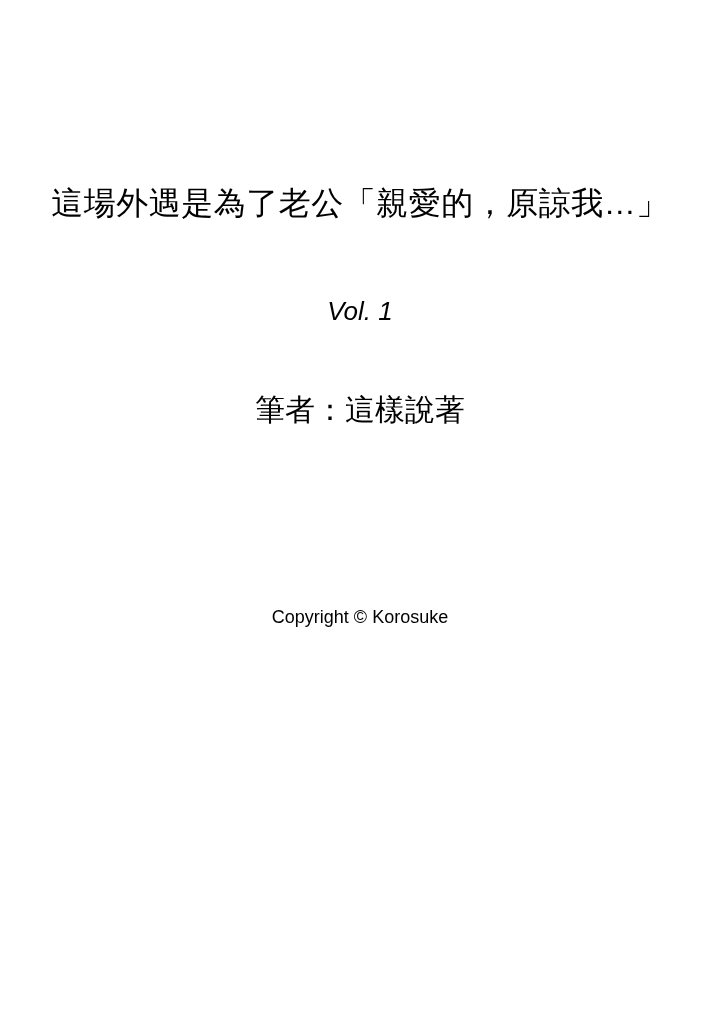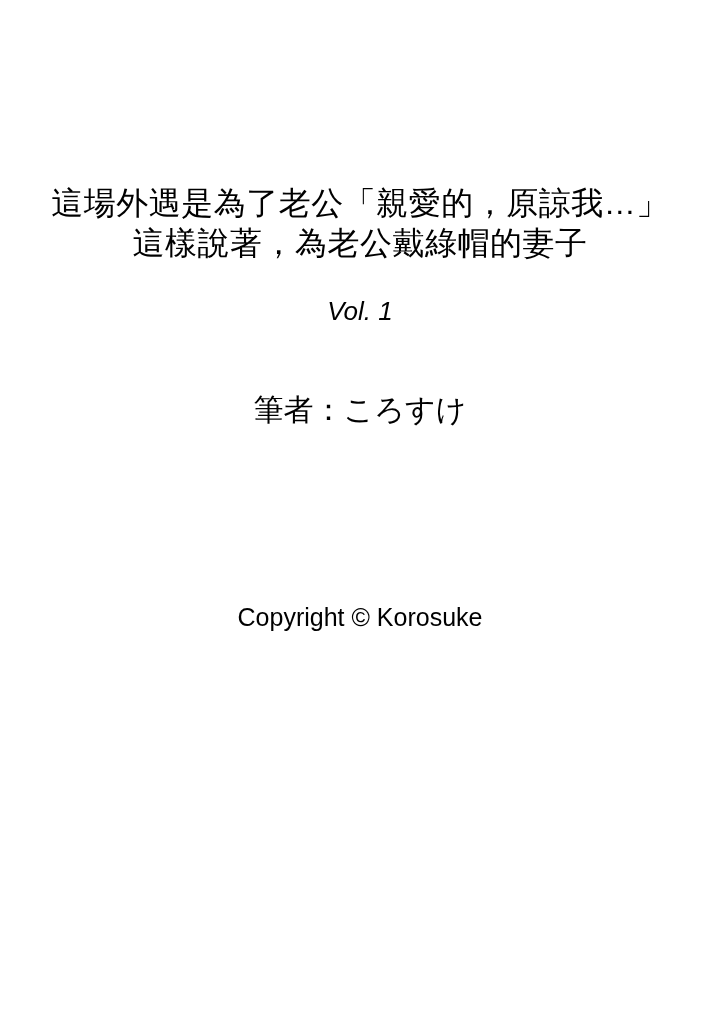--- a/index.html
+++ b/index.html
@@ -36,35 +36,34 @@
     line-height: 30px;
     font-style: italic;
   }
   .author {
     top: 392px;
     font-size: 30px;
     line-height: 36px;
   }
   .copyright-block {
     top: 603px;
-    font-size: 25px;
+    font-size: 18px;
     line-height: 29px;
   }
 </style>
 </head>
 <body>
 
 <div class="page">
 
   <div class="centered title-block">
     <div>這場外遇是為了老公「親愛的，原諒我…」</div>
-    <div>這樣說著，為老公戴綠帽的妻子</div>
   </div>
 
   <div class="centered volume">Vol. 1</div>
 
-  <div class="centered author">筆者：ころすけ</div>
+  <div class="centered author">筆者：這樣說著</div>
 
   <div class="centered copyright-block">
     <div>Copyright © Korosuke</div>
   </div>
 
 </div>
 
 </body></html>

